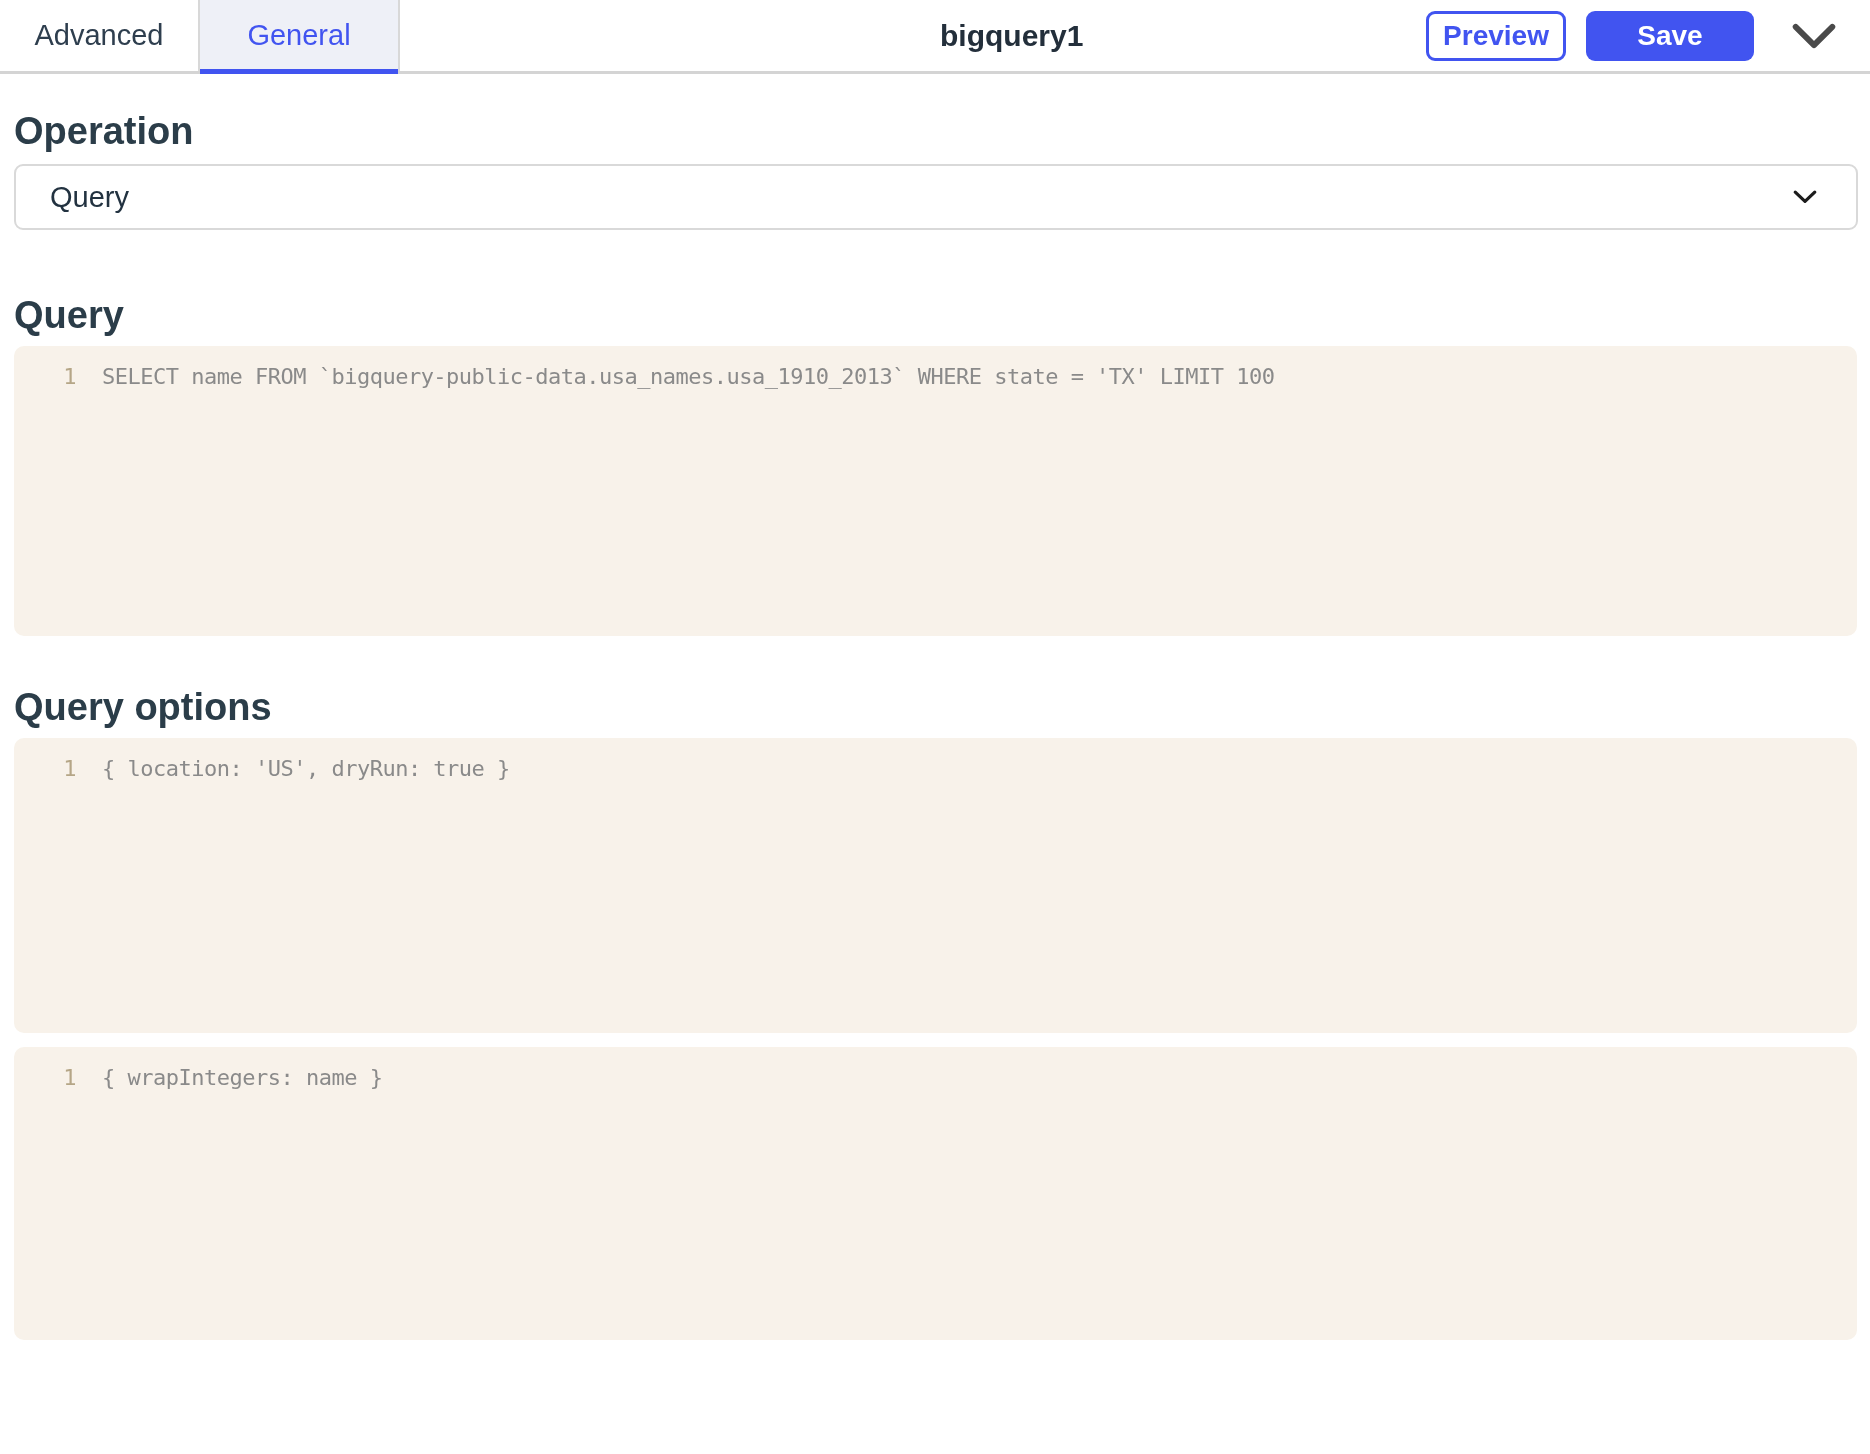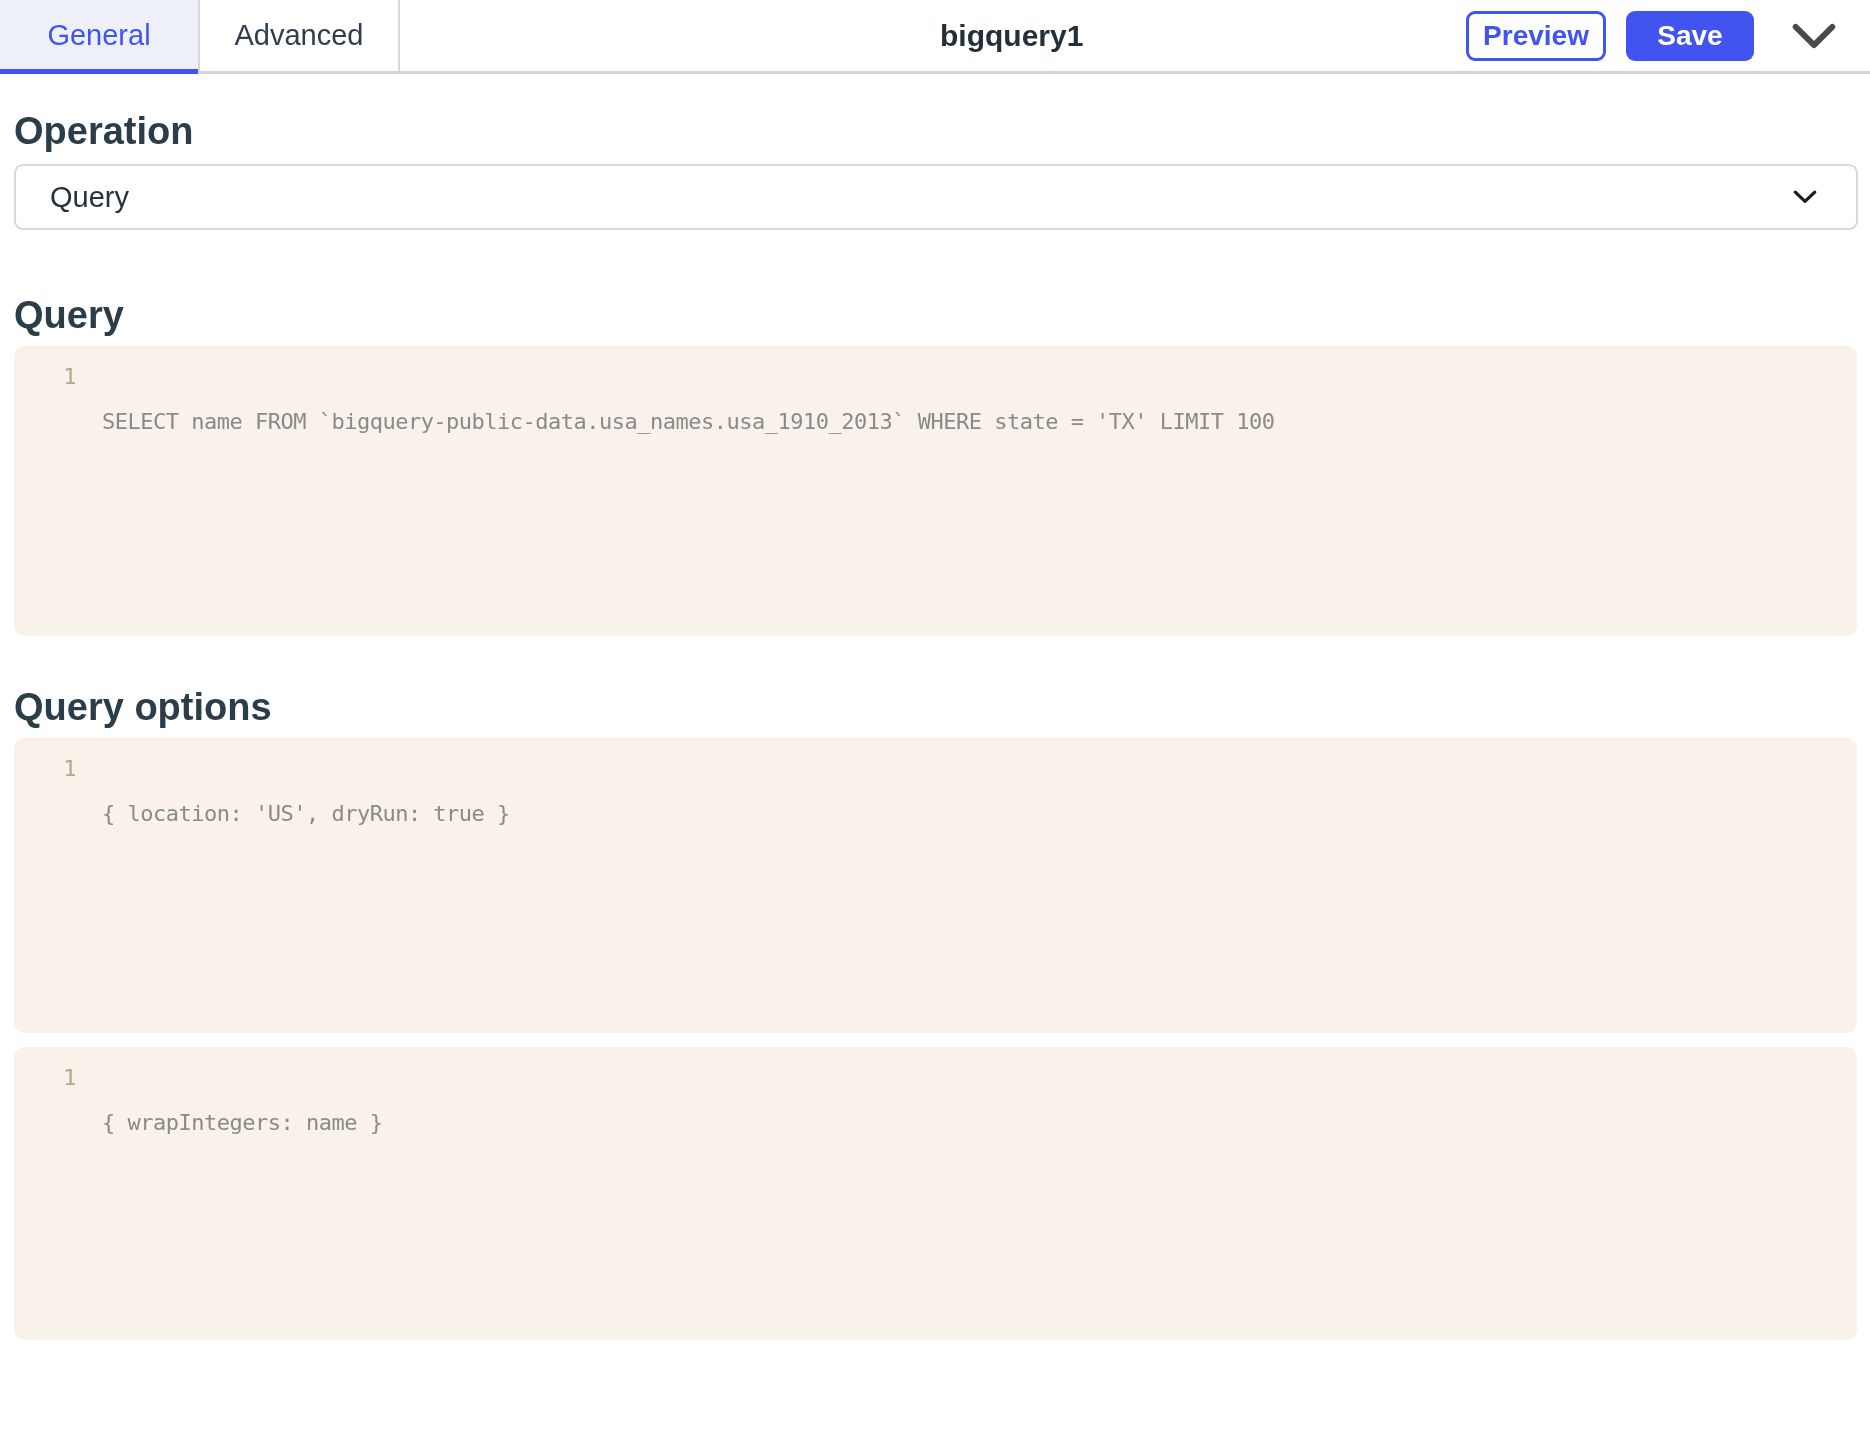--- a/index.html
+++ b/index.html
@@ -66,21 +66,21 @@
     cursor: pointer;
     font-family: "Liberation Sans", sans-serif;
   }
   .btn-outline {
     width: 140px;
     background: #ffffff;
     border: 3px solid #4154f0;
     color: #4154f0;
   }
   .btn-filled {
-    width: 128px;
+    width: 168px;
     background: #4154f0;
     border: none;
     color: #ffffff;
     margin-left: 20px;
   }
   .header-more {
     margin-left: 38px;
     display: flex;
     align-items: center;
     cursor: pointer;
@@ -140,29 +140,28 @@
   .gutter {
     width: 62px;
     flex: 0 0 62px;
     text-align: right;
     color: #b5a687;
   }
   .code-text {
     margin-left: 26px;
     color: #8a8a8a;
     white-space: pre;
-    margin-top: 45px;
   }
 </style>
 </head>
 <body>
 
 <div class="header">
+  <div class="tab">Advanced</div>
   <div class="tab active">General</div>
-  <div class="tab">Advanced</div>
 
   <div class="header-title-wrap">
     <span class="header-title">bigquery1</span>
   </div>
 
   <div class="header-actions">
     <button class="btn btn-outline">Preview</button>
     <button class="btn btn-filled">Save</button>
     <span class="header-more">
       <span style="display:flex;">

